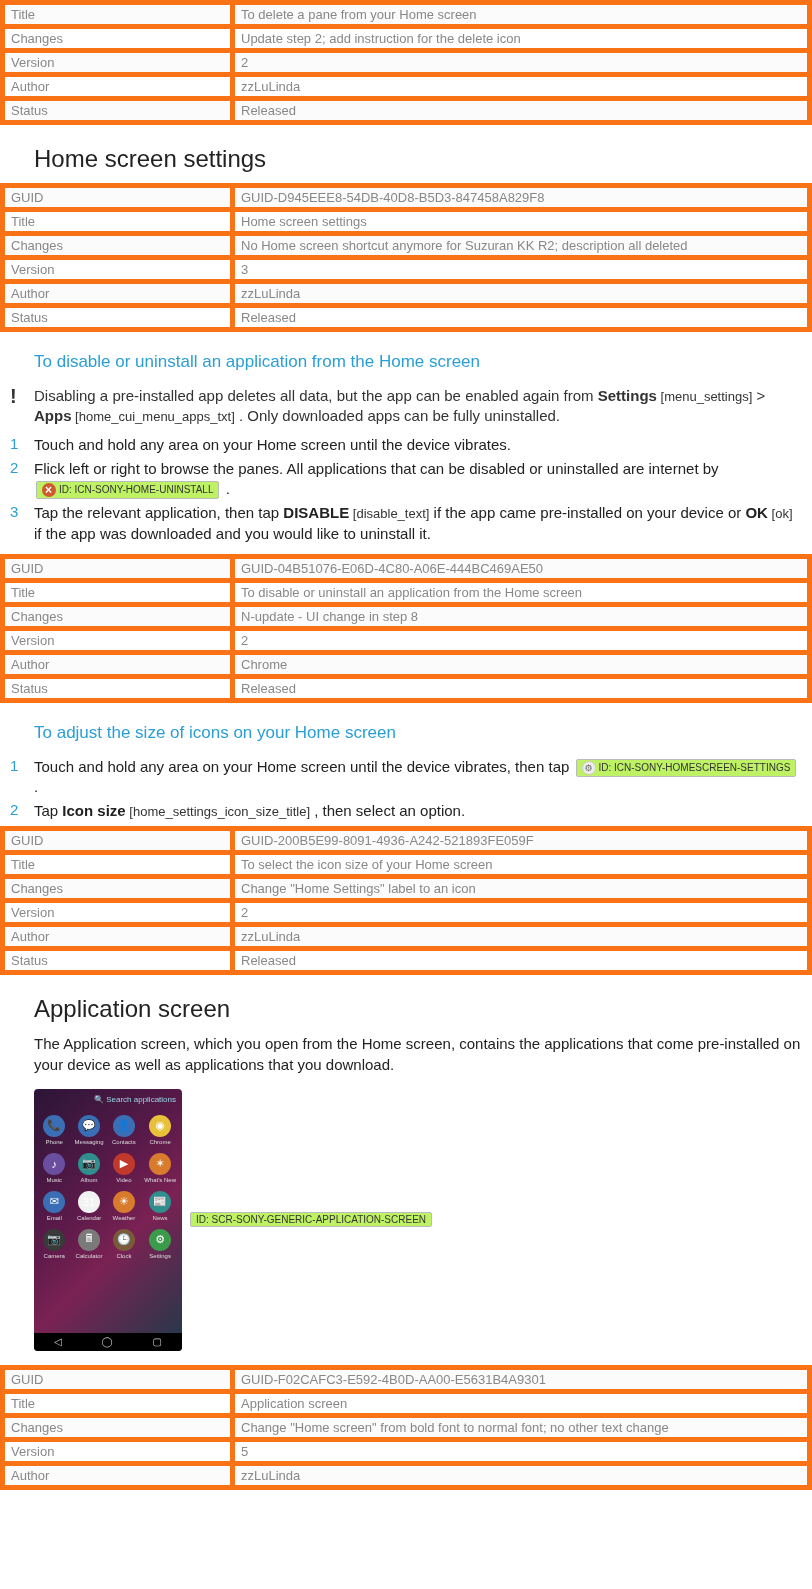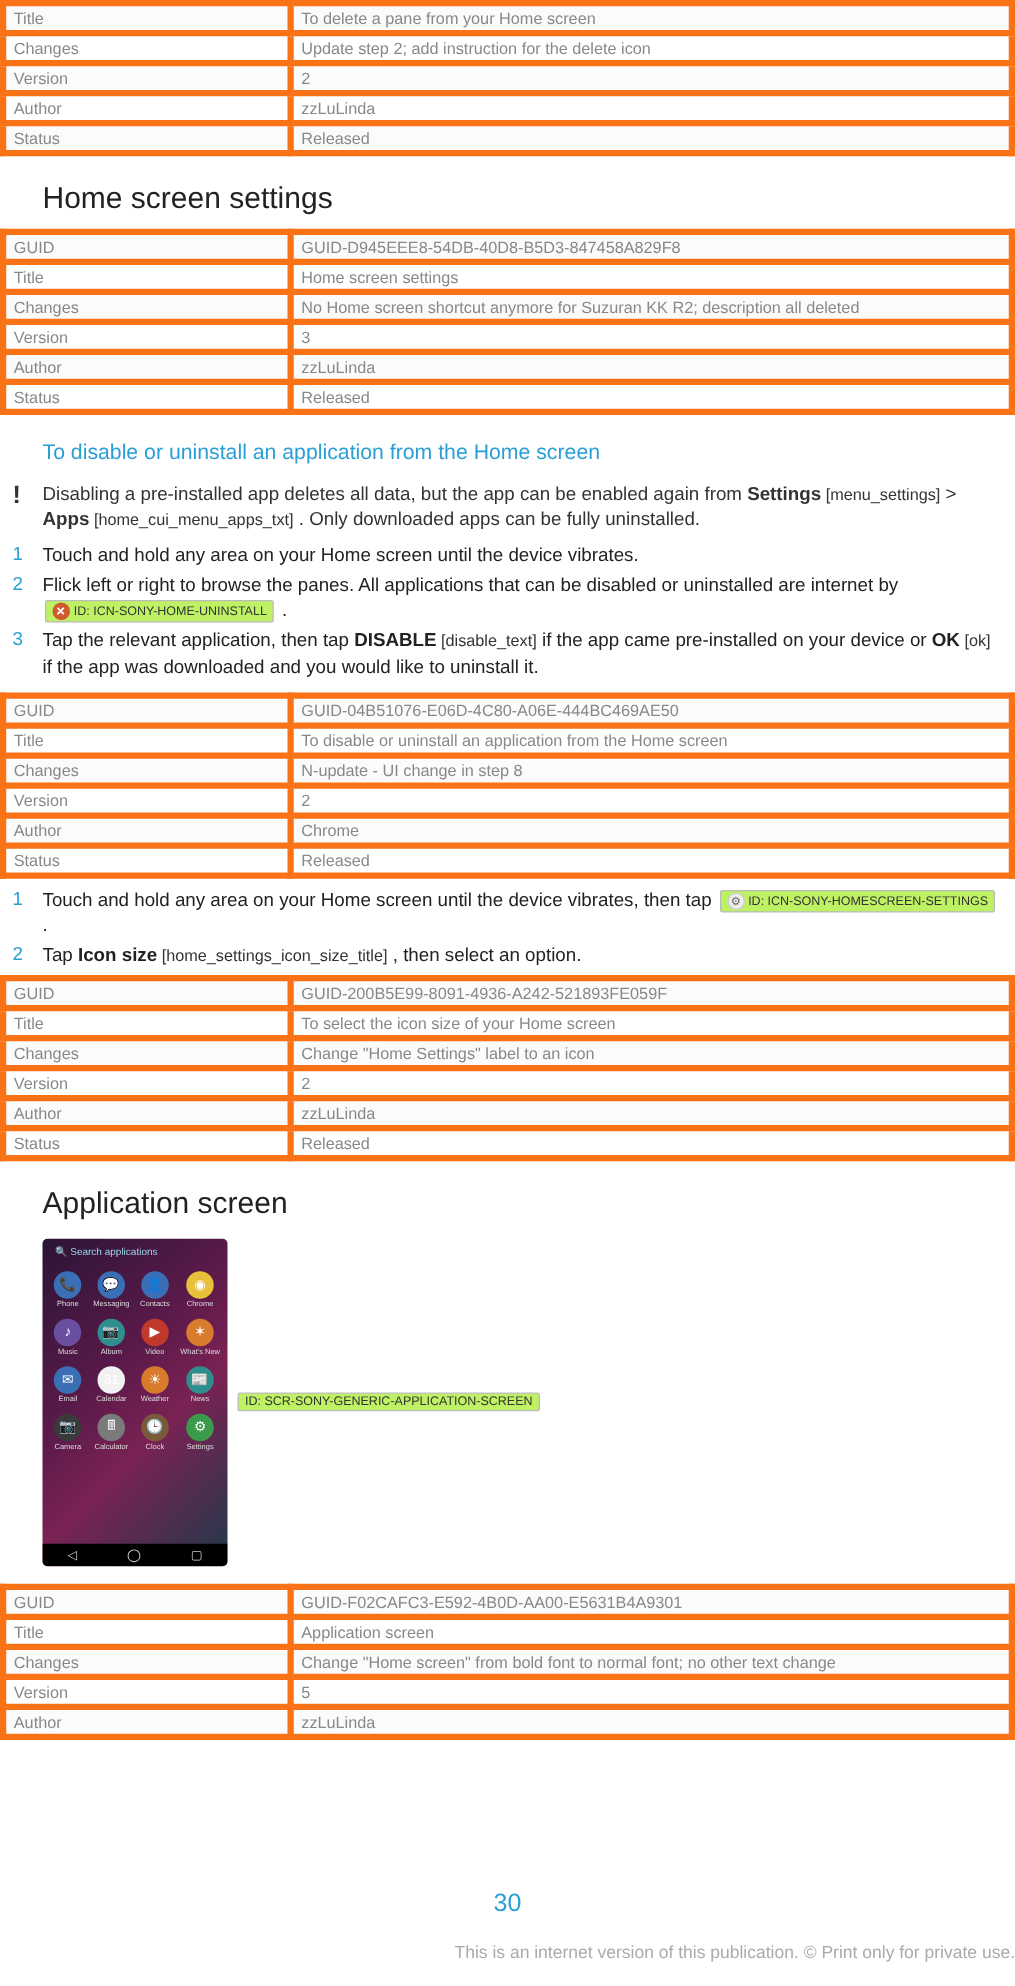--- a/index.html
+++ b/index.html
@@ -135,20 +135,21 @@
     overflow: hidden;
     margin-right: 6px;
   }
   .phone-search {
     position: absolute;
     top: 6px; left: 6px; right: 6px;
     height: 14px;
     font-size: 8px;
     color: #9bd5e5;
     padding-left: 4px;
+    text-align: right;
   }
   .app-grid {
     position: absolute;
     top: 26px; left: 6px; right: 6px;
     display: grid;
     grid-template-columns: repeat(4, 1fr);
     gap: 8px 6px;
   }
   .app {
     display: flex;
@@ -316,20 +317,21 @@
           <td class="key">Author</td>
           <td>Chrome</td>
         </tr>
     <tr>
           <td class="key">Status</td>
           <td>Released</td>
         </tr>
   </tbody>
     </table>
 
+  <div class="sub-heading">To adjust the size of icons on your Home screen</div>
 
   <div class="step-row">
     <div class="step-num">1</div>
     <div class="step-text">
       <span>Touch and hold any area on your Home screen until the device vibrates, then tap </span>
       <span class="id-box"><span class="inline-icon icon-settings"></span><span>ID: ICN-SONY-HOMESCREEN-SETTINGS</span></span><span> .</span>
     </div>
   </div>
   <div class="step-row">
     <div class="step-num">2</div>
@@ -362,20 +364,21 @@
         </tr>
     <tr>
           <td class="key">Status</td>
           <td>Released</td>
         </tr>
   </tbody>
     </table>
 
   <h2 class="section-heading">Application screen</h2>
 
+  <div class="bodytext">The Application screen, which you open from the Home screen, contains the applications that come pre-installed on your device as well as applications that you download.</div>
 
   <div class="screenshot-row">
     <div class="phone">
       <div class="phone-search">🔍 Search applications</div>
       <div class="app-grid" id="app-grid">
           <div class="app">
             <div class="ico bg-blue">📞</div>
             <div class="lbl">Phone</div>
           </div>
           <div class="app">

